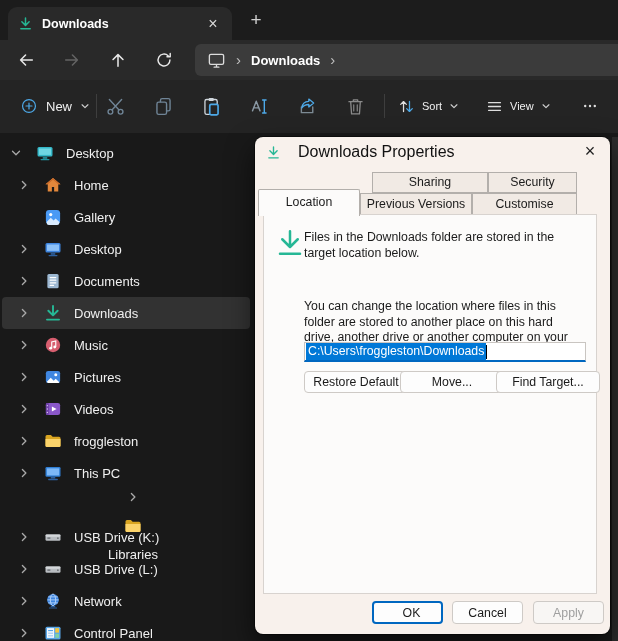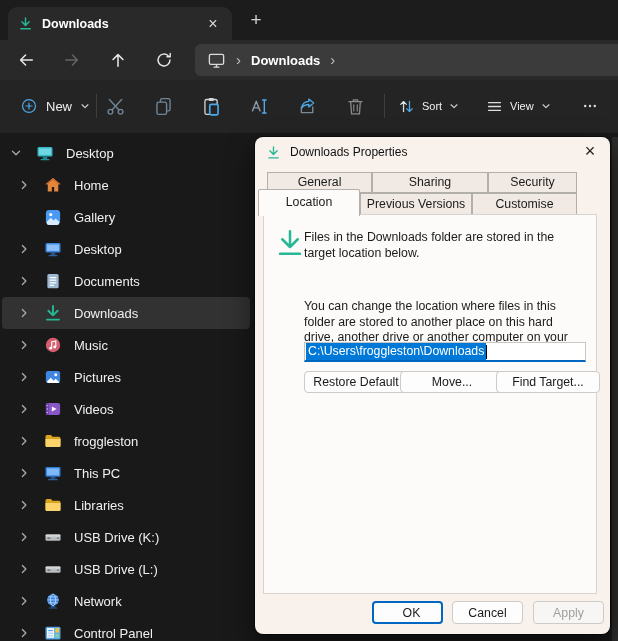--- a/index.html
+++ b/index.html
@@ -50,21 +50,21 @@
   .right-strip { position:absolute; top:137px; right:0; bottom:0; width:6px; background:#2c2c2c; }
 
   
   .dialog {
     position:absolute; left:255px; top:137px; width:355px; height:497px;
     background:#f8f1ec; border-radius:8px;
     box-shadow:0 0 0 1px rgba(0,0,0,.45), 0 12px 28px rgba(0,0,0,.6);
     color:#1b1b1b; font-size:12.3px;
   }
   .dlg-title { height:30px; display:flex; align-items:center; gap:9px; padding:0 11px; }
-  .dlg-title-text { font-size:12px; color:#111; }
+  .dlg-title-text { font-size:16px; color:#111;margin-left:8px; }
   .dlg-close { position:absolute; top:3px; right:7px; width:26px; height:24px; text-align:center;
     font-size:18px; line-height:23px; color:#222; font-weight:400; }
   .dtabs { position:absolute; left:0; top:35px; right:0; height:43px; }
   .dtab { position:absolute; background:#f1eae4; border:1px solid #b3afab; text-align:center;
     font-size:12.3px; line-height:19px; color:#1b1b1b; }
   .dtab.r1 { top:0; height:21px; }
   .dtab.r2 { top:21px; height:22px; line-height:20px; }
   .dtab.active { top:17px; height:27px; line-height:24px; background:#fcfbfa; border-bottom:0;
     border-radius:2px 2px 0 0; z-index:5; }
   .page { position:absolute; left:8px; top:77px; width:334px; height:380px;
@@ -396,21 +396,21 @@
         <span class="sicon">
           <svg width="18" height="18" viewBox="0 0 24 24">
             <rect x="2" y="4" width="20" height="13" rx="1.8" fill="#2f7fd6"></rect>
             <rect x="3.8" y="5.8" width="16.4" height="9.4" fill="#7db8f7"></rect>
             <rect x="9" y="17" width="6" height="2.4" fill="#2c5f9e"></rect>
             <rect x="5.5" y="19.8" width="13" height="1.7" rx=".8" fill="#2c5f9e"></rect>
           </svg>
         </span>
         <span>This PC</span>
       </div>
-      <div class="srow" style="padding-left: 14px;">
+      <div class="srow" style="padding-left: 14px; flex-direction: column;">
         <span class="chev">
           <svg width="12" height="12" viewBox="0 0 12 12">
             <path d="M4.4 2.5 7.9 6l-3.5 3.5" stroke="#a9a9a9" stroke-width="1.3" fill="none" stroke-linecap="round" stroke-linejoin="round"></path>
           </svg>
         </span>
         <span class="sicon">
           <svg width="18" height="18" viewBox="0 0 24 24">
             <path d="M2 6a2 2 0 0 1 2-2h5.2L11.5 6.4H20a2 2 0 0 1 2 2V18a2 2 0 0 1-2 2H4a2 2 0 0 1-2-2z" fill="#d9a521"></path>
             <path d="M2 9.2h20V18a2 2 0 0 1-2 2H4a2 2 0 0 1-2-2z" fill="#fbd36a"></path>
           </svg>
@@ -494,21 +494,20 @@
         <svg width="15" height="15" viewBox="0 0 24 24">
             <path d="M12 3v11.5M6.2 9.3l5.8 5.8 5.8-5.8" stroke="#26b795" stroke-width="2.2" fill="none" stroke-linecap="round" stroke-linejoin="round"></path>
             <path d="M4.5 20.5h15" stroke="#26b795" stroke-width="2.2" stroke-linecap="round"></path>
           </svg>
       </span>
       <span class="dlg-title-text">Downloads Properties</span>
     </div>
     <div class="dlg-close">×</div>
 
     <div class="dtabs" id="dlg-tabs">
-        <div class="dtab r1" style="left: 12px; width: 105px;">General</div>
         <div class="dtab r1" style="left: 117px; width: 116px;">Sharing</div>
         <div class="dtab r1" style="left: 233px; width: 89px;">Security</div>
         <div class="dtab r2 active" style="left: 3px; width: 102px;">Location</div>
         <div class="dtab r2" style="left: 105px; width: 112px;">Previous Versions</div>
         <div class="dtab r2" style="left: 217px; width: 105px;">Customise</div>
       </div>
 
     <div class="page">
       <span class="pg-icon">
         <svg width="30" height="30" viewBox="0 0 24 24">

